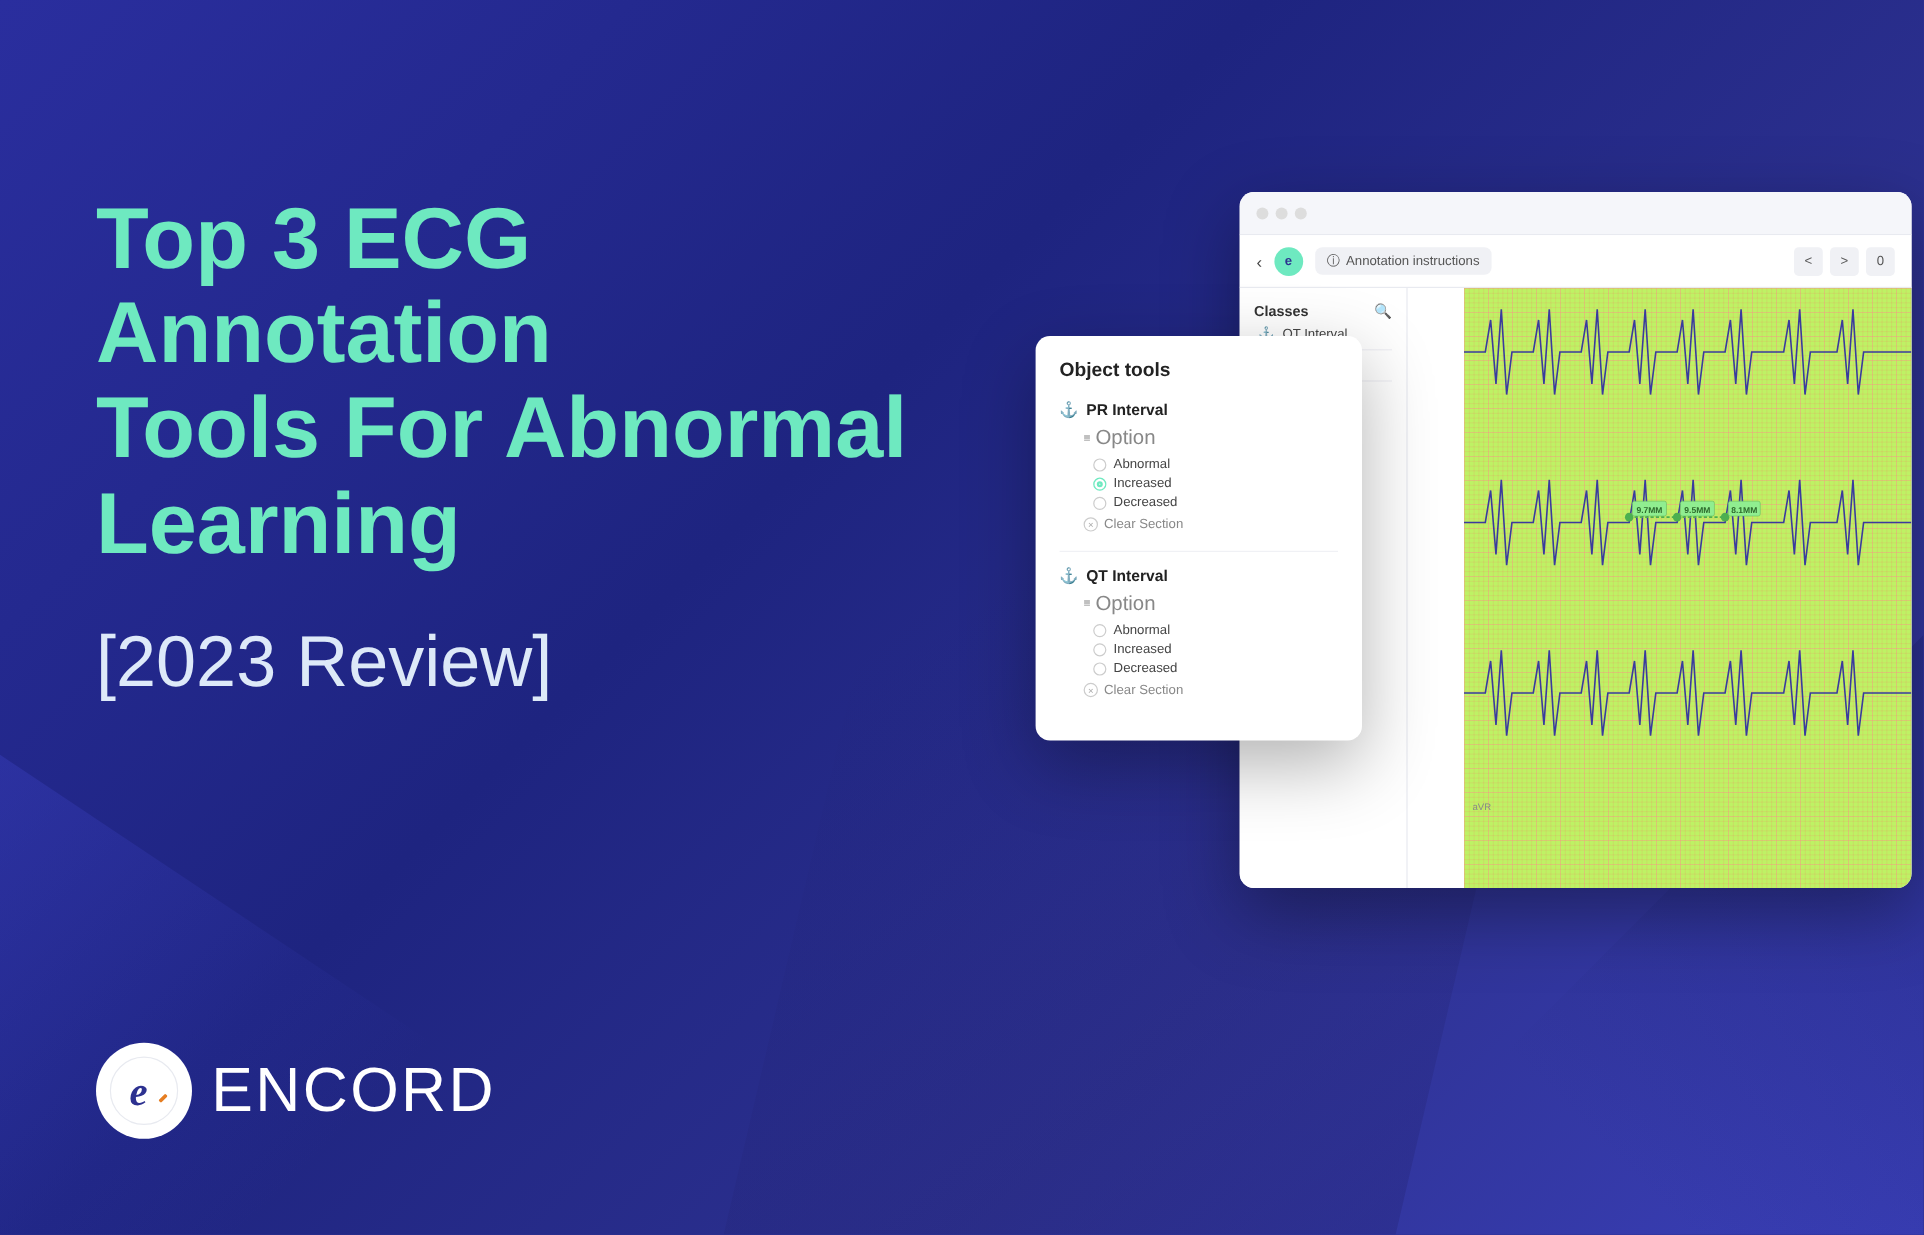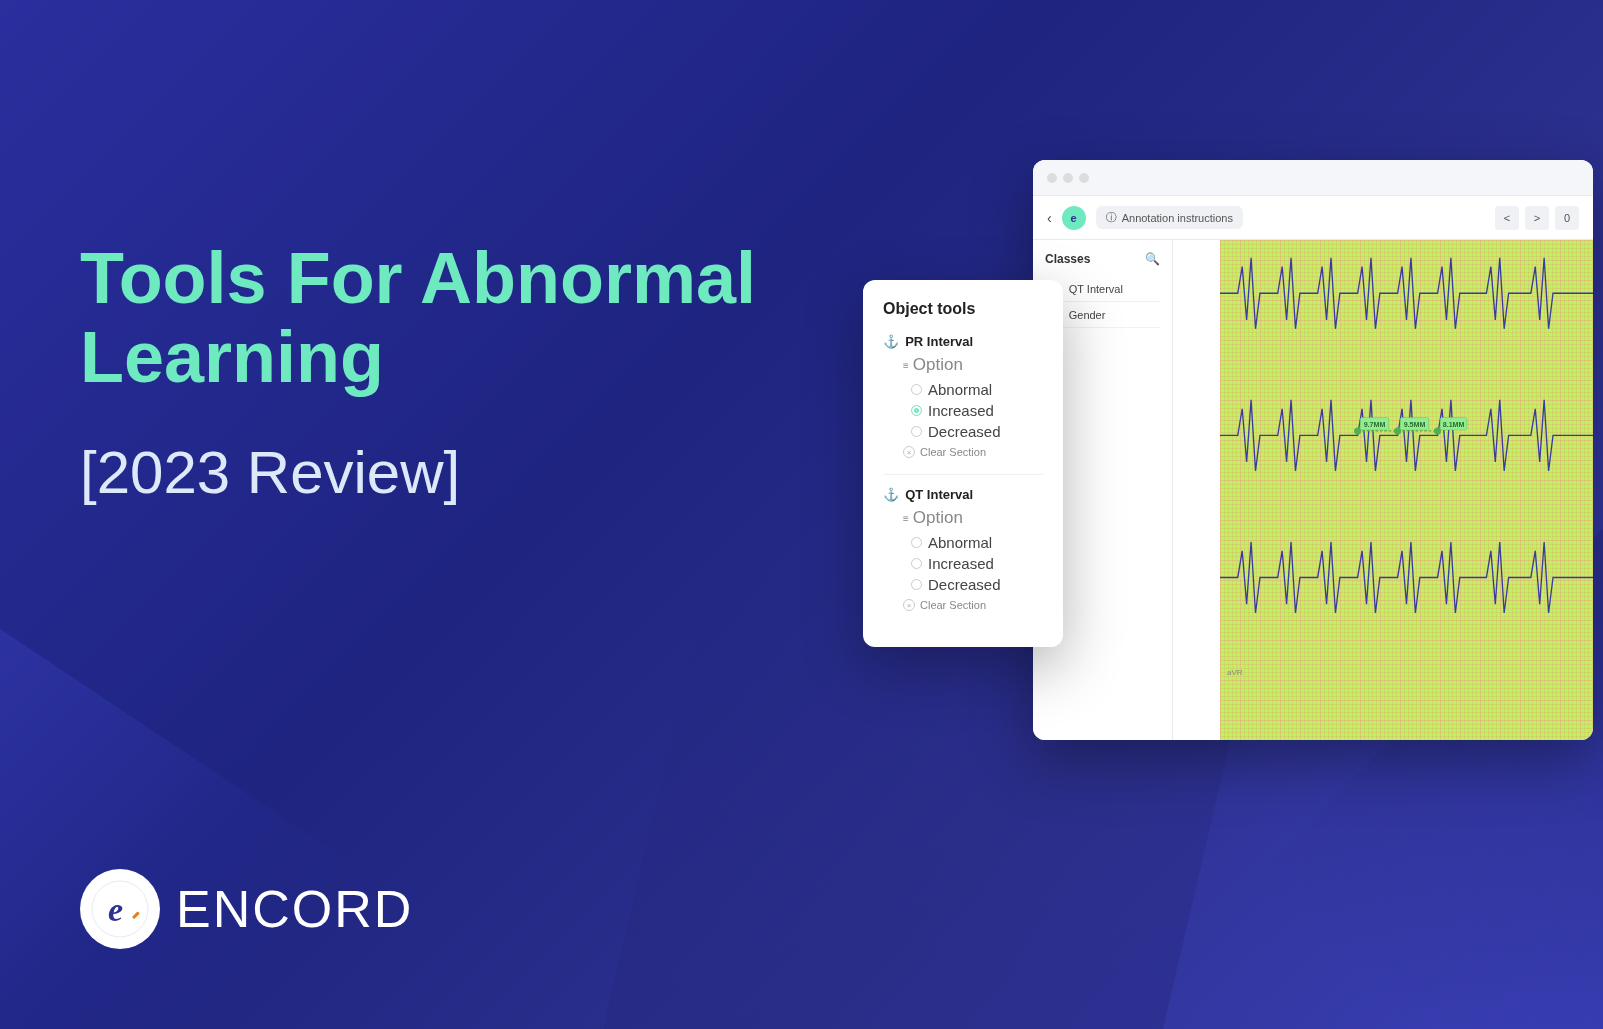--- a/index.html
+++ b/index.html
@@ -212,21 +212,20 @@
       width: 140px;
       background: #fff;
       border-right: 1px solid #e8eaf0;
       padding: 12px;
     }
 
     .classes-header {
       display: flex;
       justify-content: space-between;
       align-items: flex-start;
-      margin-bottom: 10px;
     }
 
     .classes-title {
       font-size: 12px;
       font-weight: 600;
       color: #333;
     }
 
     .classes-search {
       font-size: 12px;
@@ -277,21 +276,21 @@
       left: 0;
       right: 0;
       bottom: 0;
     }
 
     
     .object-tools-panel {
       position: absolute;
       left: 40px;
       top: 160px;
-      width: 200px;
+      width: 272px;
       background: white;
       border-radius: 12px;
       box-shadow: 0 20px 60px rgba(0,0,0,0.3);
       padding: 20px;
       z-index: 10;
     }
 
     .ot-title {
       font-size: 16px;
       font-weight: 700;
@@ -340,21 +339,21 @@
       margin-left: 28px;
       display: flex;
       flex-direction: column;
       gap: 4px;
     }
 
     .ot-radio-item {
       display: flex;
       align-items: center;
       gap: 6px;
-      font-size: 15px;
+      font-size: 11px;
       color: #444;
     }
 
     .ot-radio {
       width: 11px;
       height: 11px;
       border-radius: 50%;
       border: 1.5px solid #ccc;
       background: white;
       flex-shrink: 0;
@@ -398,21 +397,21 @@
 </head>
 <body>
 
 <div class="bg-main"></div>
 <div class="bg-triangle-left"></div>
 <div class="bg-triangle-right"></div>
 <div class="bg-diagonal"></div>
 
 <div class="left-content">
   <div class="main-title">
-    <br>
+    <span>Top 3 ECG Annotation</span><br>
     <span>Tools For Abnormal</span><br>
     <span>Learning</span>
   </div>
   <div class="sub-title">[2023 Review]</div>
 </div>
 
 <div class="logo-area">
   <div class="logo-circle">
     <svg width="60" height="60" viewBox="0 0 60 60">
       <circle cx="30" cy="30" r="28" fill="white" stroke="#e8eaf0" stroke-width="1"></circle>

